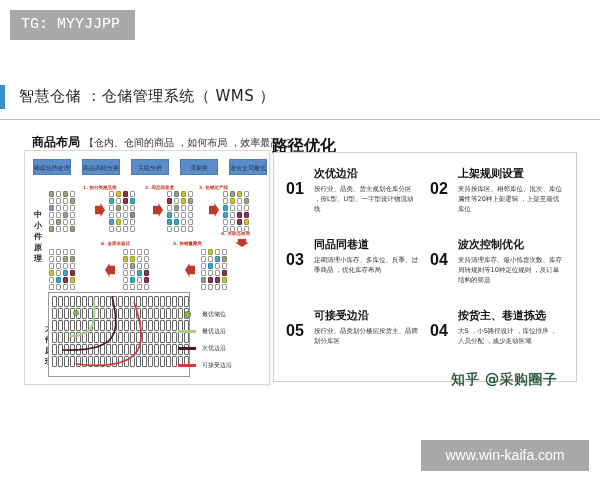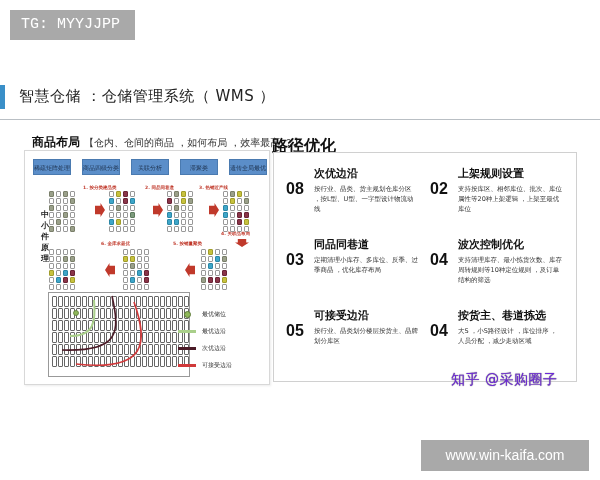--- a/index.html
+++ b/index.html
@@ -27,21 +27,21 @@
     position: absolute; left: 24px; top: 150px; width: 246px; height: 235px;
     border: 1px solid #d8d8d8; background: #fff;
     box-shadow: 1px 1px 2px rgba(0,0,0,0.08);
   }
   .btn-row { position: absolute; left: 8px; top: 8px; display: flex; gap: 11px; }
   .blue-btn {
     width: 38px; height: 16px; background: #5b8ec9; border: 1px solid #4a7ab0;
     color: #1e3350; font-size: 6px; text-align: center; line-height: 15px; white-space: nowrap; overflow: hidden;
   }
   .vert-label {
-    position: absolute; font-size: 8px; font-weight: bold; color: #222; width: 10px; line-height: 11px; text-align: center; margin-left: 7px;
+    position: absolute; font-size: 8px; font-weight: bold; color: #222; width: 10px; line-height: 11px; text-align: center;
   }
   .step-label {
     position: absolute; font-size: 4.5px; color: #c0392b; font-weight: bold; white-space: nowrap;
   }
   .rack-group { position: absolute; display: flex; gap: 2px; }
   .rack-col { display: flex; flex-direction: column; gap: 1px; }
   .slot {
     width: 5px; height: 6px; border: 0.7px solid #999; border-radius: 1px; background: #fff;
   }
   .slot.g { background: #9aa08a; border-color: #7a7f6a; }
@@ -78,21 +78,21 @@
   .right-panel {
     position: absolute; left: 273px; top: 152px; width: 304px; height: 230px;
     border: 1px solid #d0d0d0; background: #fff;
   }
   .item { position: absolute; width: 140px; }
   .item-num { position: absolute; left: 0; top: 14px; font-family: "Liberation Sans", sans-serif; font-size: 16px; font-weight: bold; color: #111; }
   .item-title { position: absolute; left: 28px; top: 0; font-size: 11px; font-weight: bold; color: #111; white-space: nowrap; }
   .item-desc { position: absolute; left: 28px; top: 18px; width: 104px; font-size: 6.5px; line-height: 10px; color: #333; }
 
   .zhihu-mark {
-    position: absolute; left: 451px; top: 371px; font-size: 14px; color: #6d28d9;
+    position: absolute; left: 451px; top: 371px; font-size: 14px; color: #14532d;
     text-shadow: 0 0 1px #888, 0 0 1px #888; letter-spacing: 0.5px;
   }
   .wm-badge {
     position: absolute; left: 421px; top: 440px; width: 168px; height: 31px;
     background: #a9a9a9; color: #fff; font-family: "Liberation Sans", sans-serif;
     font-size: 14px; line-height: 31px; text-align: center;
   }
 </style>
 </head>
 <body>
@@ -538,21 +538,21 @@
   </div>
   <div class="legend-item">
     <span class="legend-swatch" style="background:#d0393a;"></span>
     <span>可接受边沿</span>
   </div>
 </div>
 
 <div class="right-title">路径优化</div>
 <div class="right-panel">
   <div class="item" style="left:12px; top:13px;">
-    <div class="item-num">08</div>
+    <div class="item-num">01</div>
     <div class="item-title">次优边沿</div>
     <div class="item-desc">按行业、品类、货主规划仓库分区 ，按L型、U型、一字型设计物流动线</div>
   </div>
   <div class="item" style="left:156px; top:13px;">
     <div class="item-num">02</div>
     <div class="item-title">上架规则设置</div>
     <div class="item-desc">支持按库区、相邻库位、批次、库位属性等20种上架逻辑 ，上架至最优库位</div>
   </div>
   <div class="item" style="left:12px; top:84px;">
     <div class="item-num">03</div>

